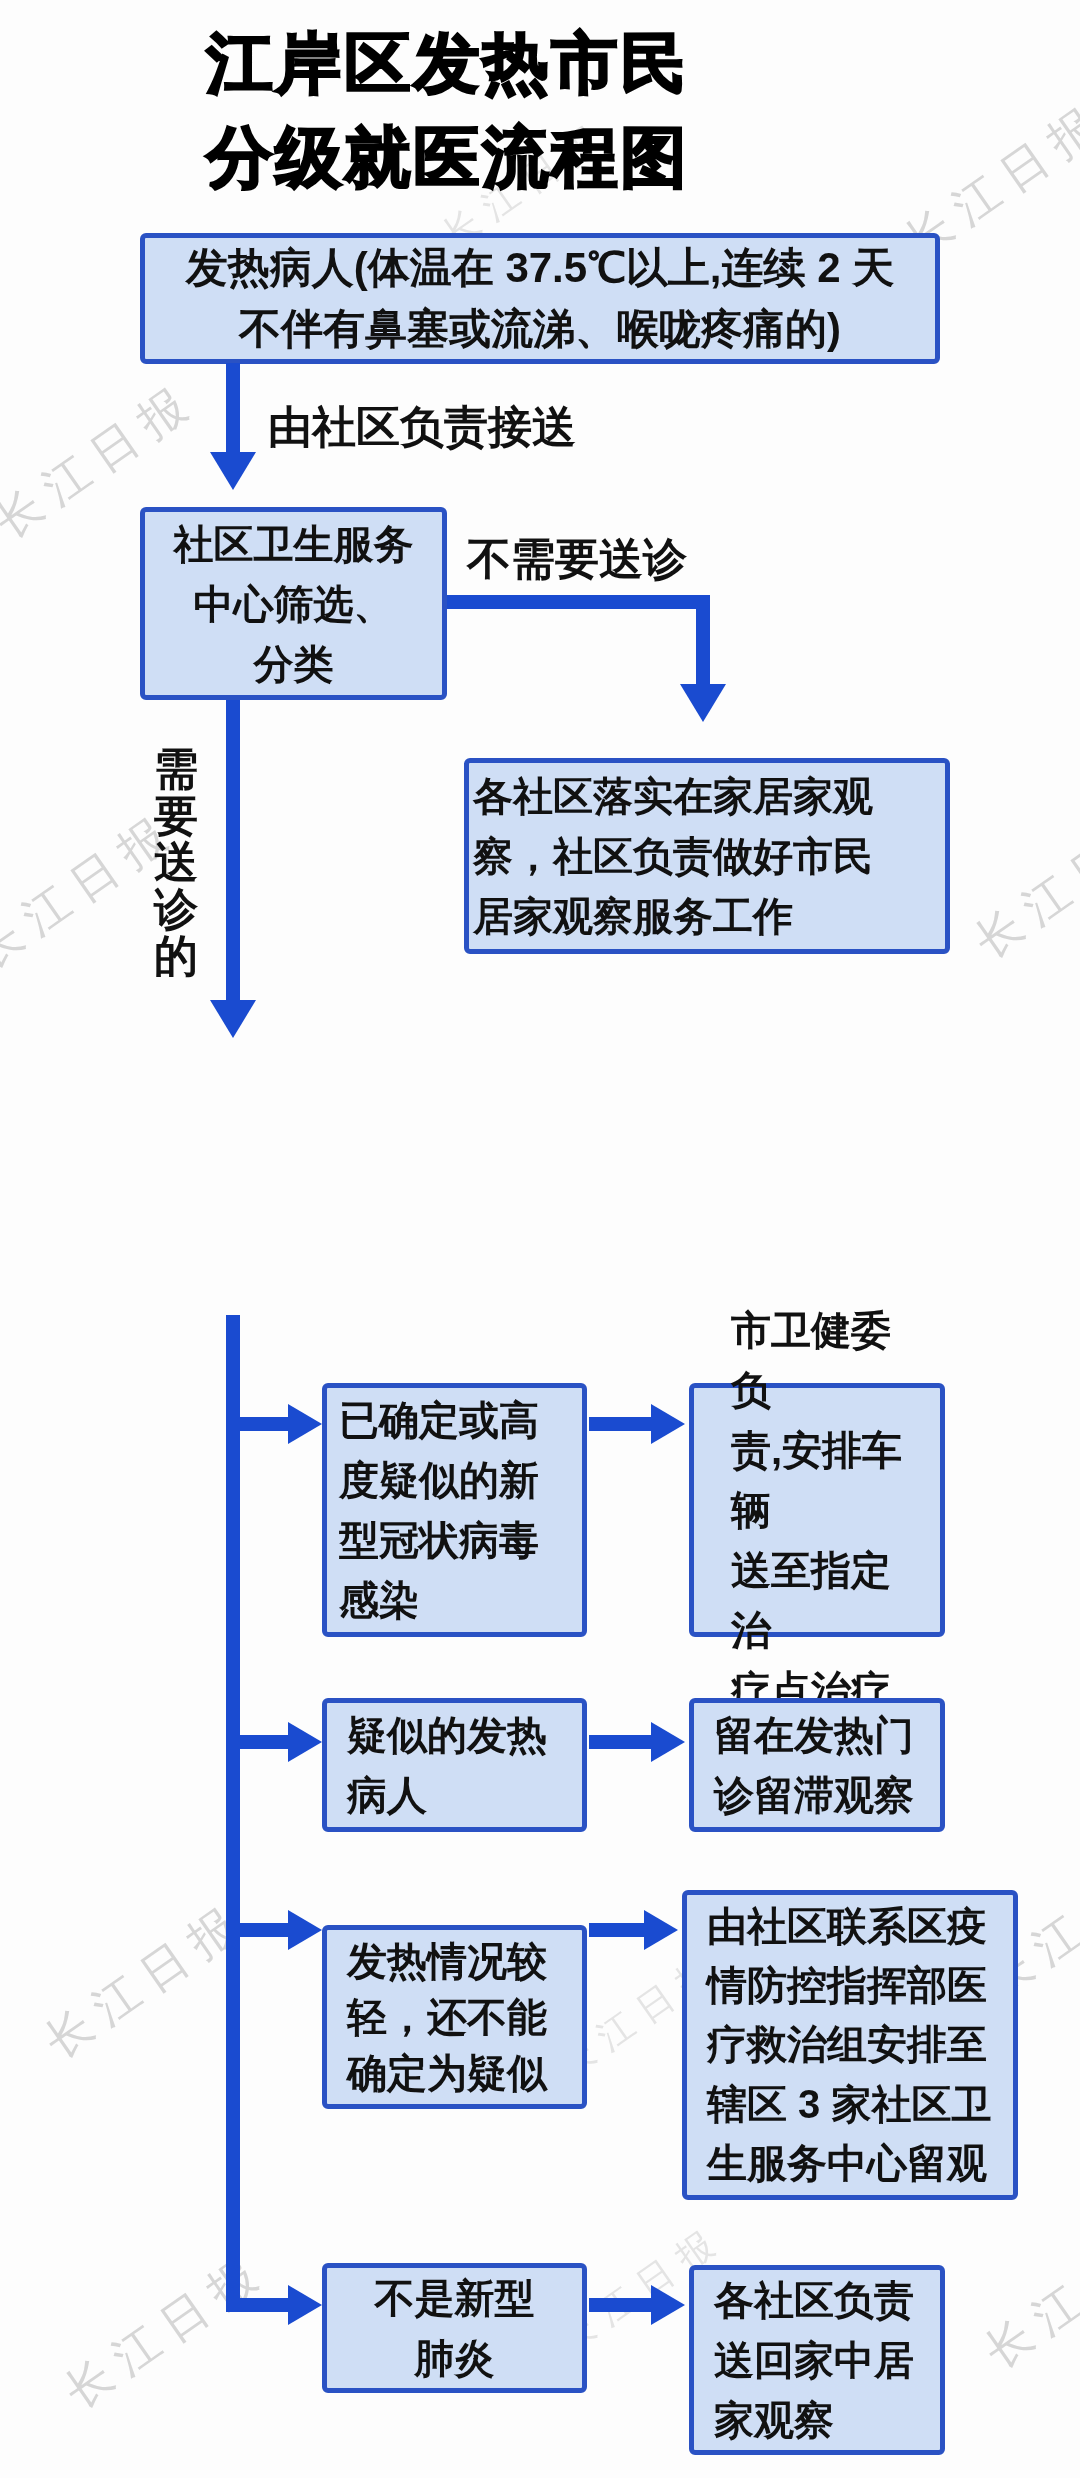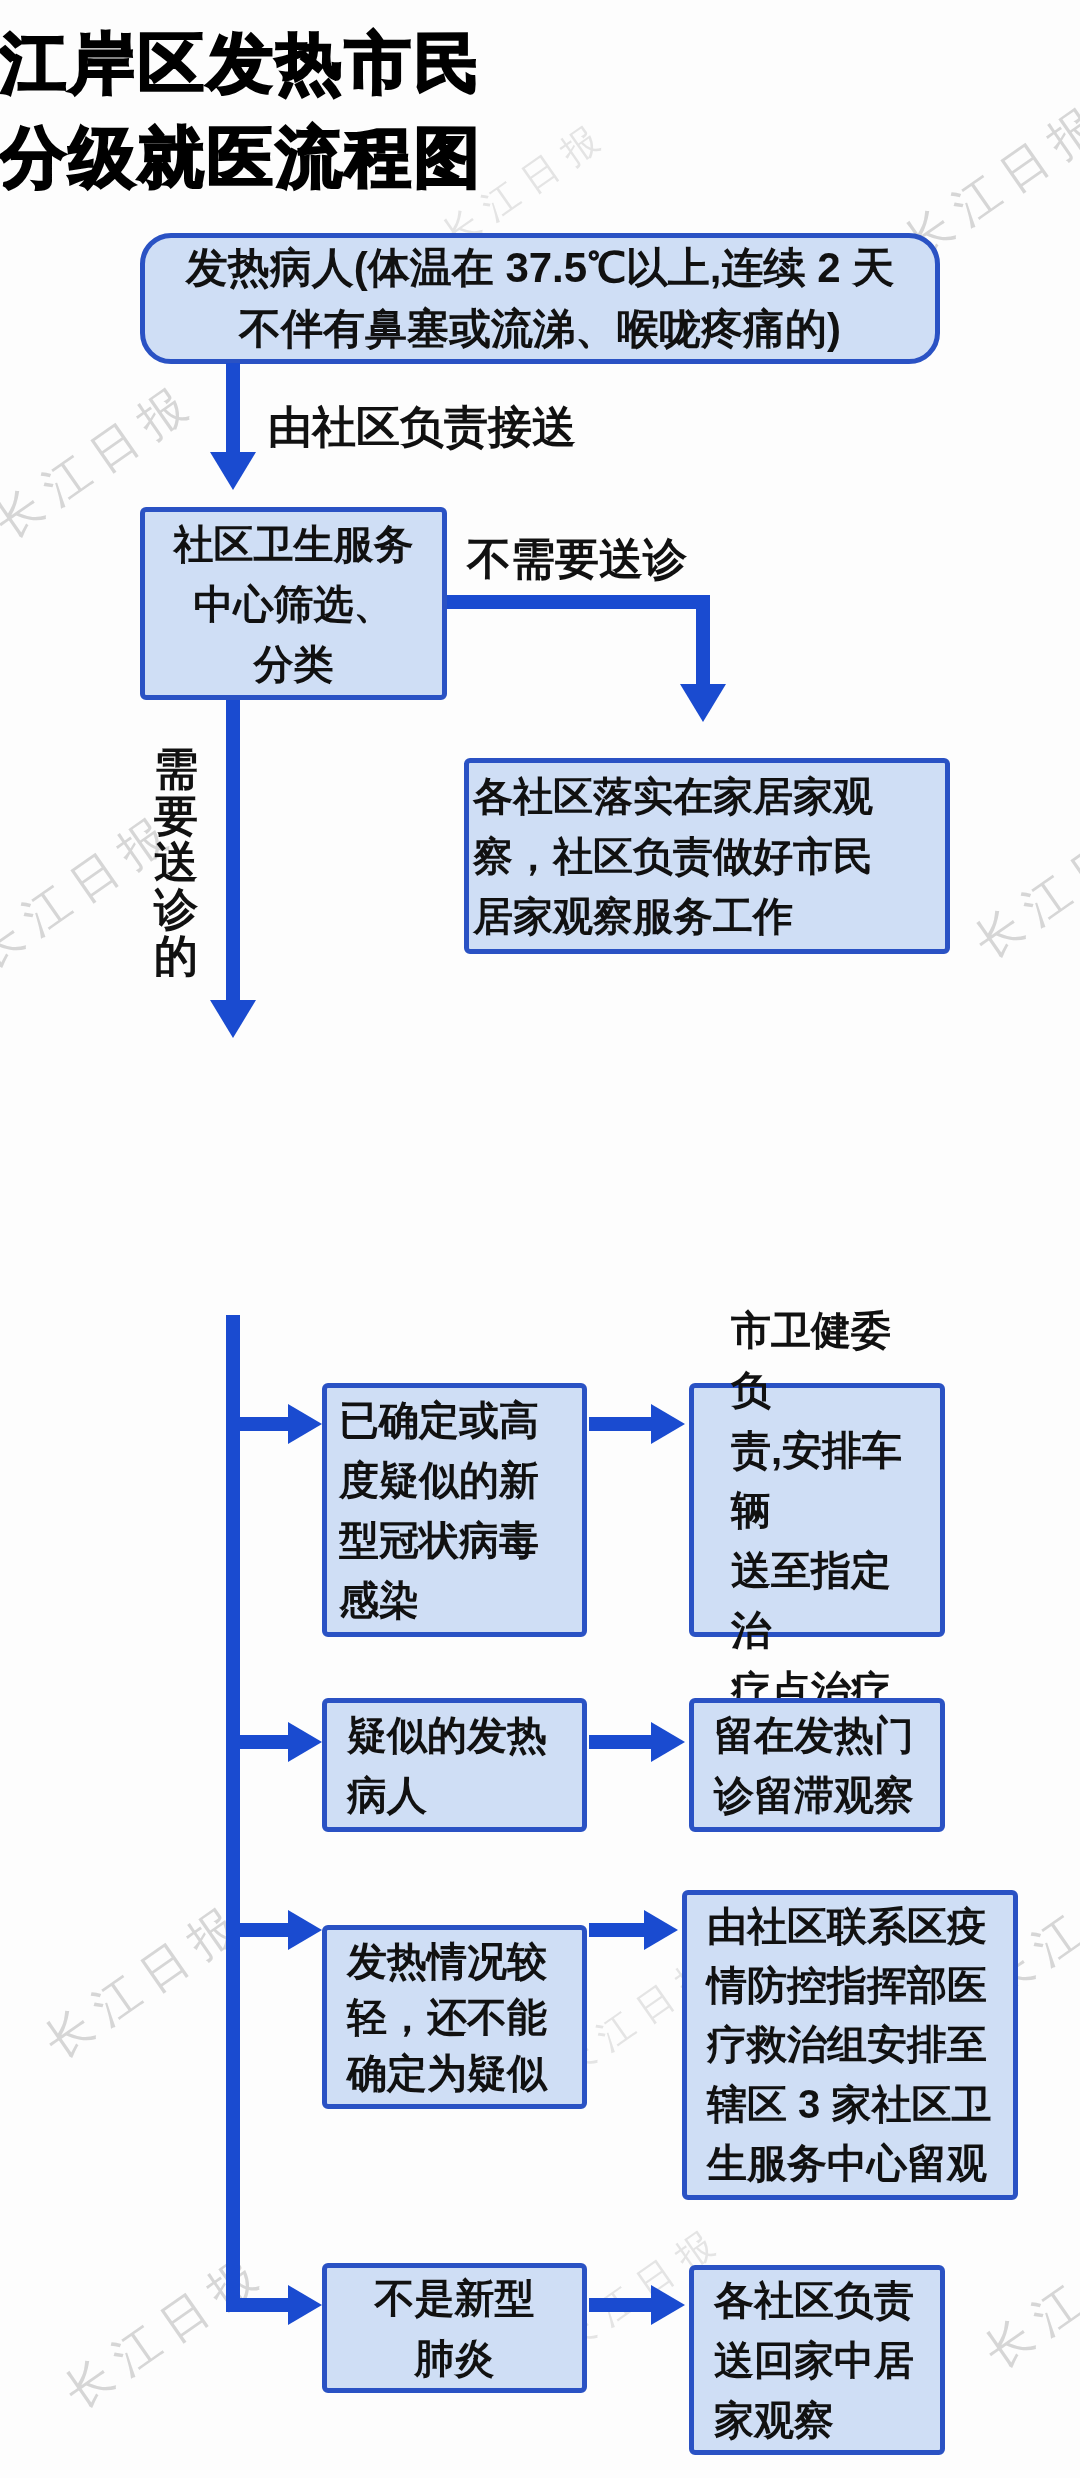--- a/index.html
+++ b/index.html
@@ -7,21 +7,21 @@
     position:relative;
     width:1080px;height:2478px;
     background:#fdfdfd;
     overflow:hidden;
     font-family:"Liberation Sans", sans-serif;
     color:#141414;
   }
   .title{
     position:absolute;
     left:0; top:16px; width:896px;
-    text-align:left;
+    text-align:center;
     font-size:66px;
     font-weight:900;
     line-height:94px;
     letter-spacing:3px;
     color:#000;
     -webkit-text-stroke:2.5px #000;
   }
   .box{
     position:absolute;
     box-sizing:border-box;
@@ -99,21 +99,21 @@
   <div class="wm" style="left:50px;top:2300px;">长江日报</div>
   <div class="wm" style="left:970px;top:2260px;">长江日报</div>
   <div class="wm small" style="left:545px;top:1990px;">长江日报</div>
   <div class="wm small" style="left:545px;top:2265px;">长江日报</div>
 
   <div class="title">
     <div>江岸区发热市民</div>
     <div>分级就医流程图</div>
   </div>
 
-  <div class="box center" style="left:140px;top:233px;width:800px;height:131px;font-size:42px;line-height:1.45;border-radius:31px;">发热病人(体温在 37.5℃以上,连续 2 天
+  <div class="box center" style="left:140px;top:233px;width:800px;height:131px;font-size:42px;line-height:1.45;">发热病人(体温在 37.5℃以上,连续 2 天
 不伴有鼻塞或流涕、喉咙疼痛的)</div>
 
   <div class="vline" style="left:226px;top:363px;width:14px;height:92px;"></div>
   <div class="head-down" style="left:210px;top:452px;"></div>
   <div class="lbl" style="left:268px;top:398px;">由社区负责接送</div>
 
   <div class="box center" style="left:140px;top:507px;width:307px;height:193px;">社区卫生服务
 中心筛选、
 分类</div>
 

